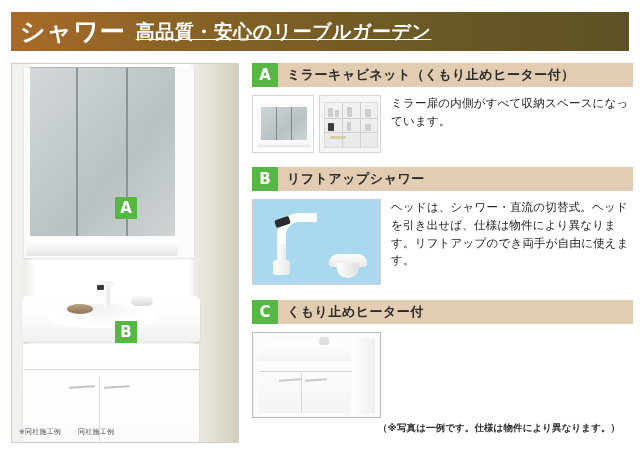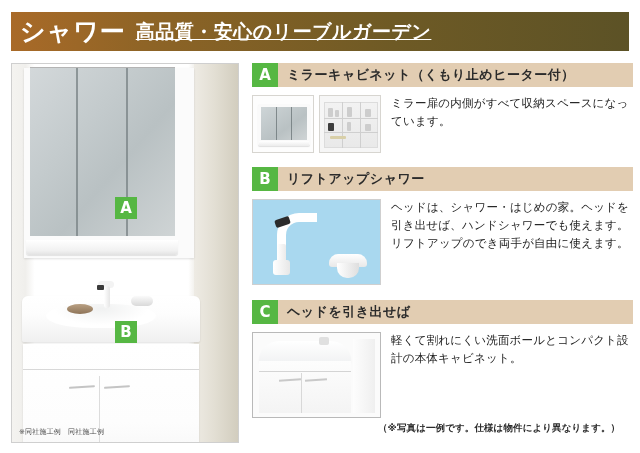--- a/index.html
+++ b/index.html
@@ -207,21 +207,21 @@
 
   .lp-caption {
     position: absolute;
     left: 7px; bottom: 5px;
     font-size: 7px;
     color: #4a4a4a;
     font-family: "DejaVu Sans", "Liberation Sans", sans-serif;
     white-space: nowrap;
     letter-spacing: 0.2px;
   }
-  .lp-caption span + span { margin-left: 7px; }
+  .lp-caption span + span { margin-left: 17px; }
 
   
   .right-col {
     position: absolute;
     left: 252px;
     top: 63px;
     width: 381px;
   }
   .section { position: relative; }
   .sec-head {
@@ -465,40 +465,39 @@
       <div class="sec-figs">
         <div class="fig figB">
           <div class="b-spout"></div>
           <div class="b-nozzle"></div>
           <div class="b-neck"></div>
           <div class="b-base"></div>
           <div class="b-handle-top"></div>
           <div class="b-handle-body"></div>
         </div>
       </div>
-      <div class="sec-text">ヘッドは、シャワー・はじめの家。ヘッドを引き出せば、ハンドシャワーでも使えます。リフトアップのでき両手が自由に使えます。</div>
+      <div class="sec-text">ヘッドは、シャワー・直流の切替式。ヘッドを引き出せば、仕様は物件により異なります。リフトアップのでき両手が自由に使えます。</div>
     </div>
   </div>
 
   <div class="section" style="margin-top:15px">
     <div class="sec-head">
       <div class="sec-badge">C</div>
-      <div class="sec-title">ヘッドを引き出せば</div>
+      <div class="sec-title">くもり止めヒーター付</div>
     </div>
     <div class="sec-body">
       <div class="sec-figs">
         <div class="fig figC">
           <div class="c-side"></div>
           <div class="c-top"></div>
           <div class="c-faucet"></div>
           <div class="c-body"></div>
           <div class="c-line"></div>
           <div class="c-split"></div>
           <div class="c-handle ch1"></div>
           <div class="c-handle ch2"></div>
         </div>
       </div>
-      <div class="sec-text">軽くて割れにくい洗面ボールとコンパクト設計の本体キャビネット。</div>
     </div>
   </div>
 
   <div class="footnote">（※写真は一例です。仕様は物件により異なります。）</div>
 </div>
 
 </body></html>

